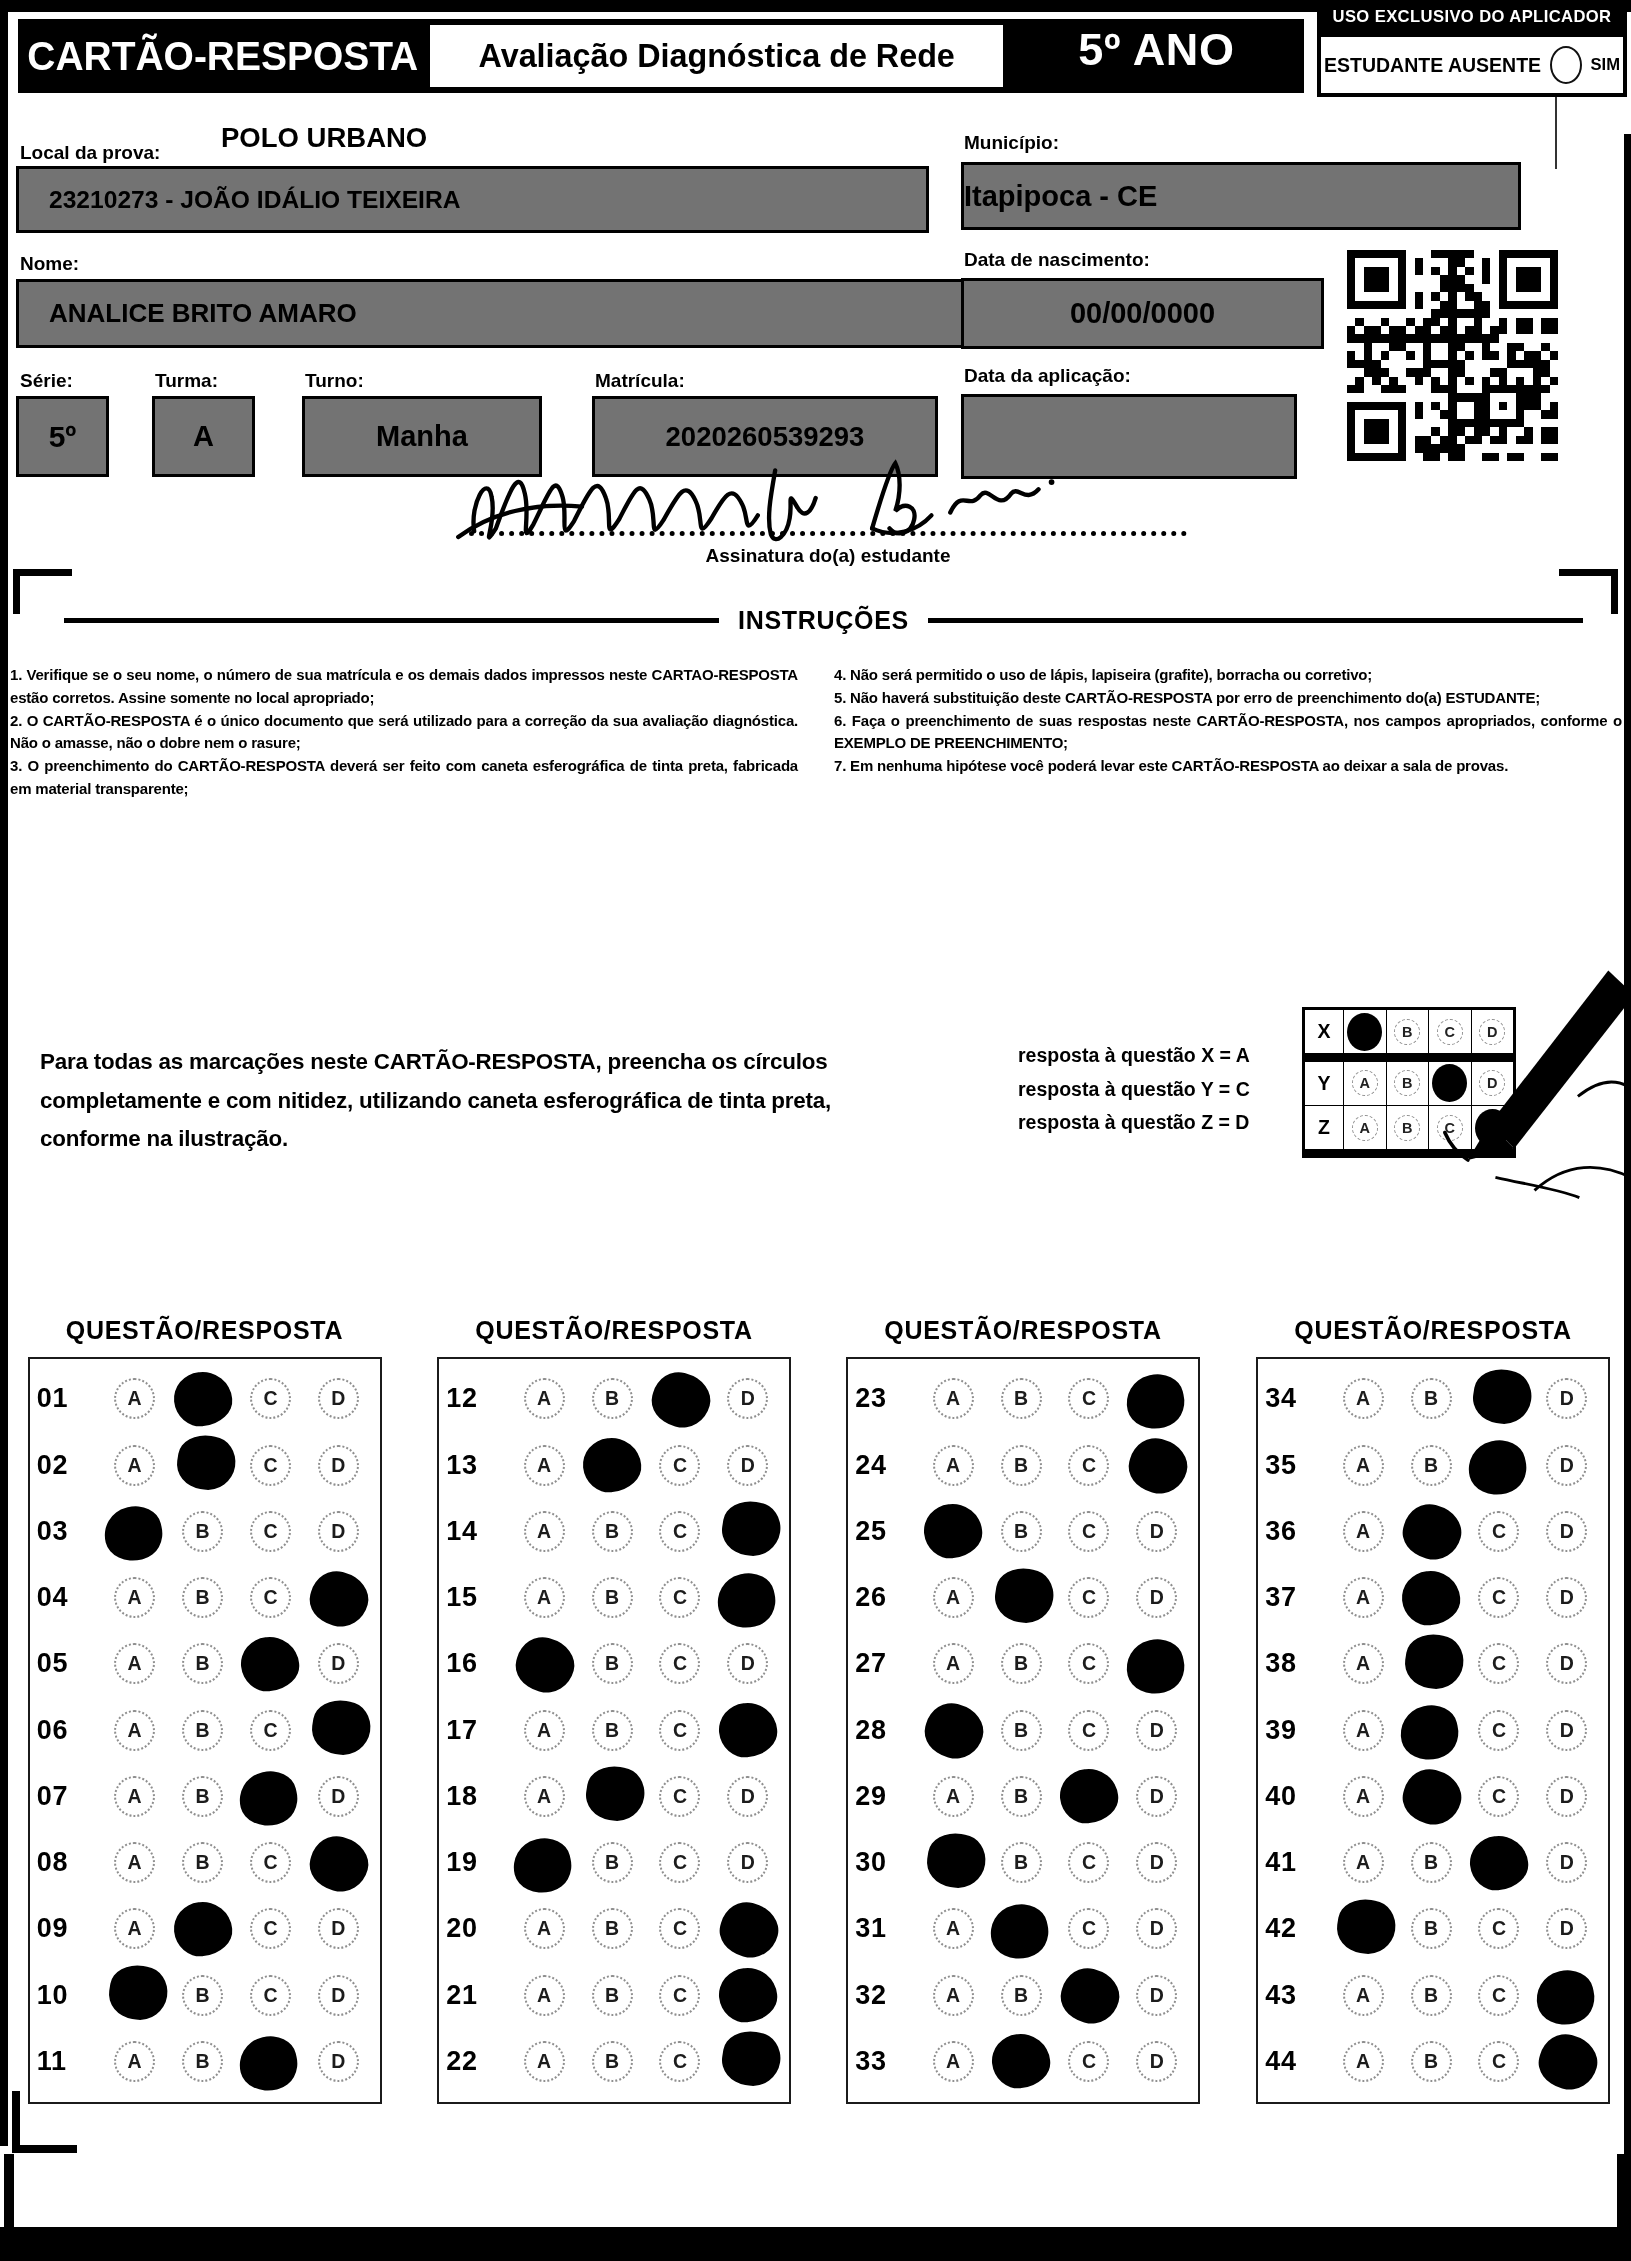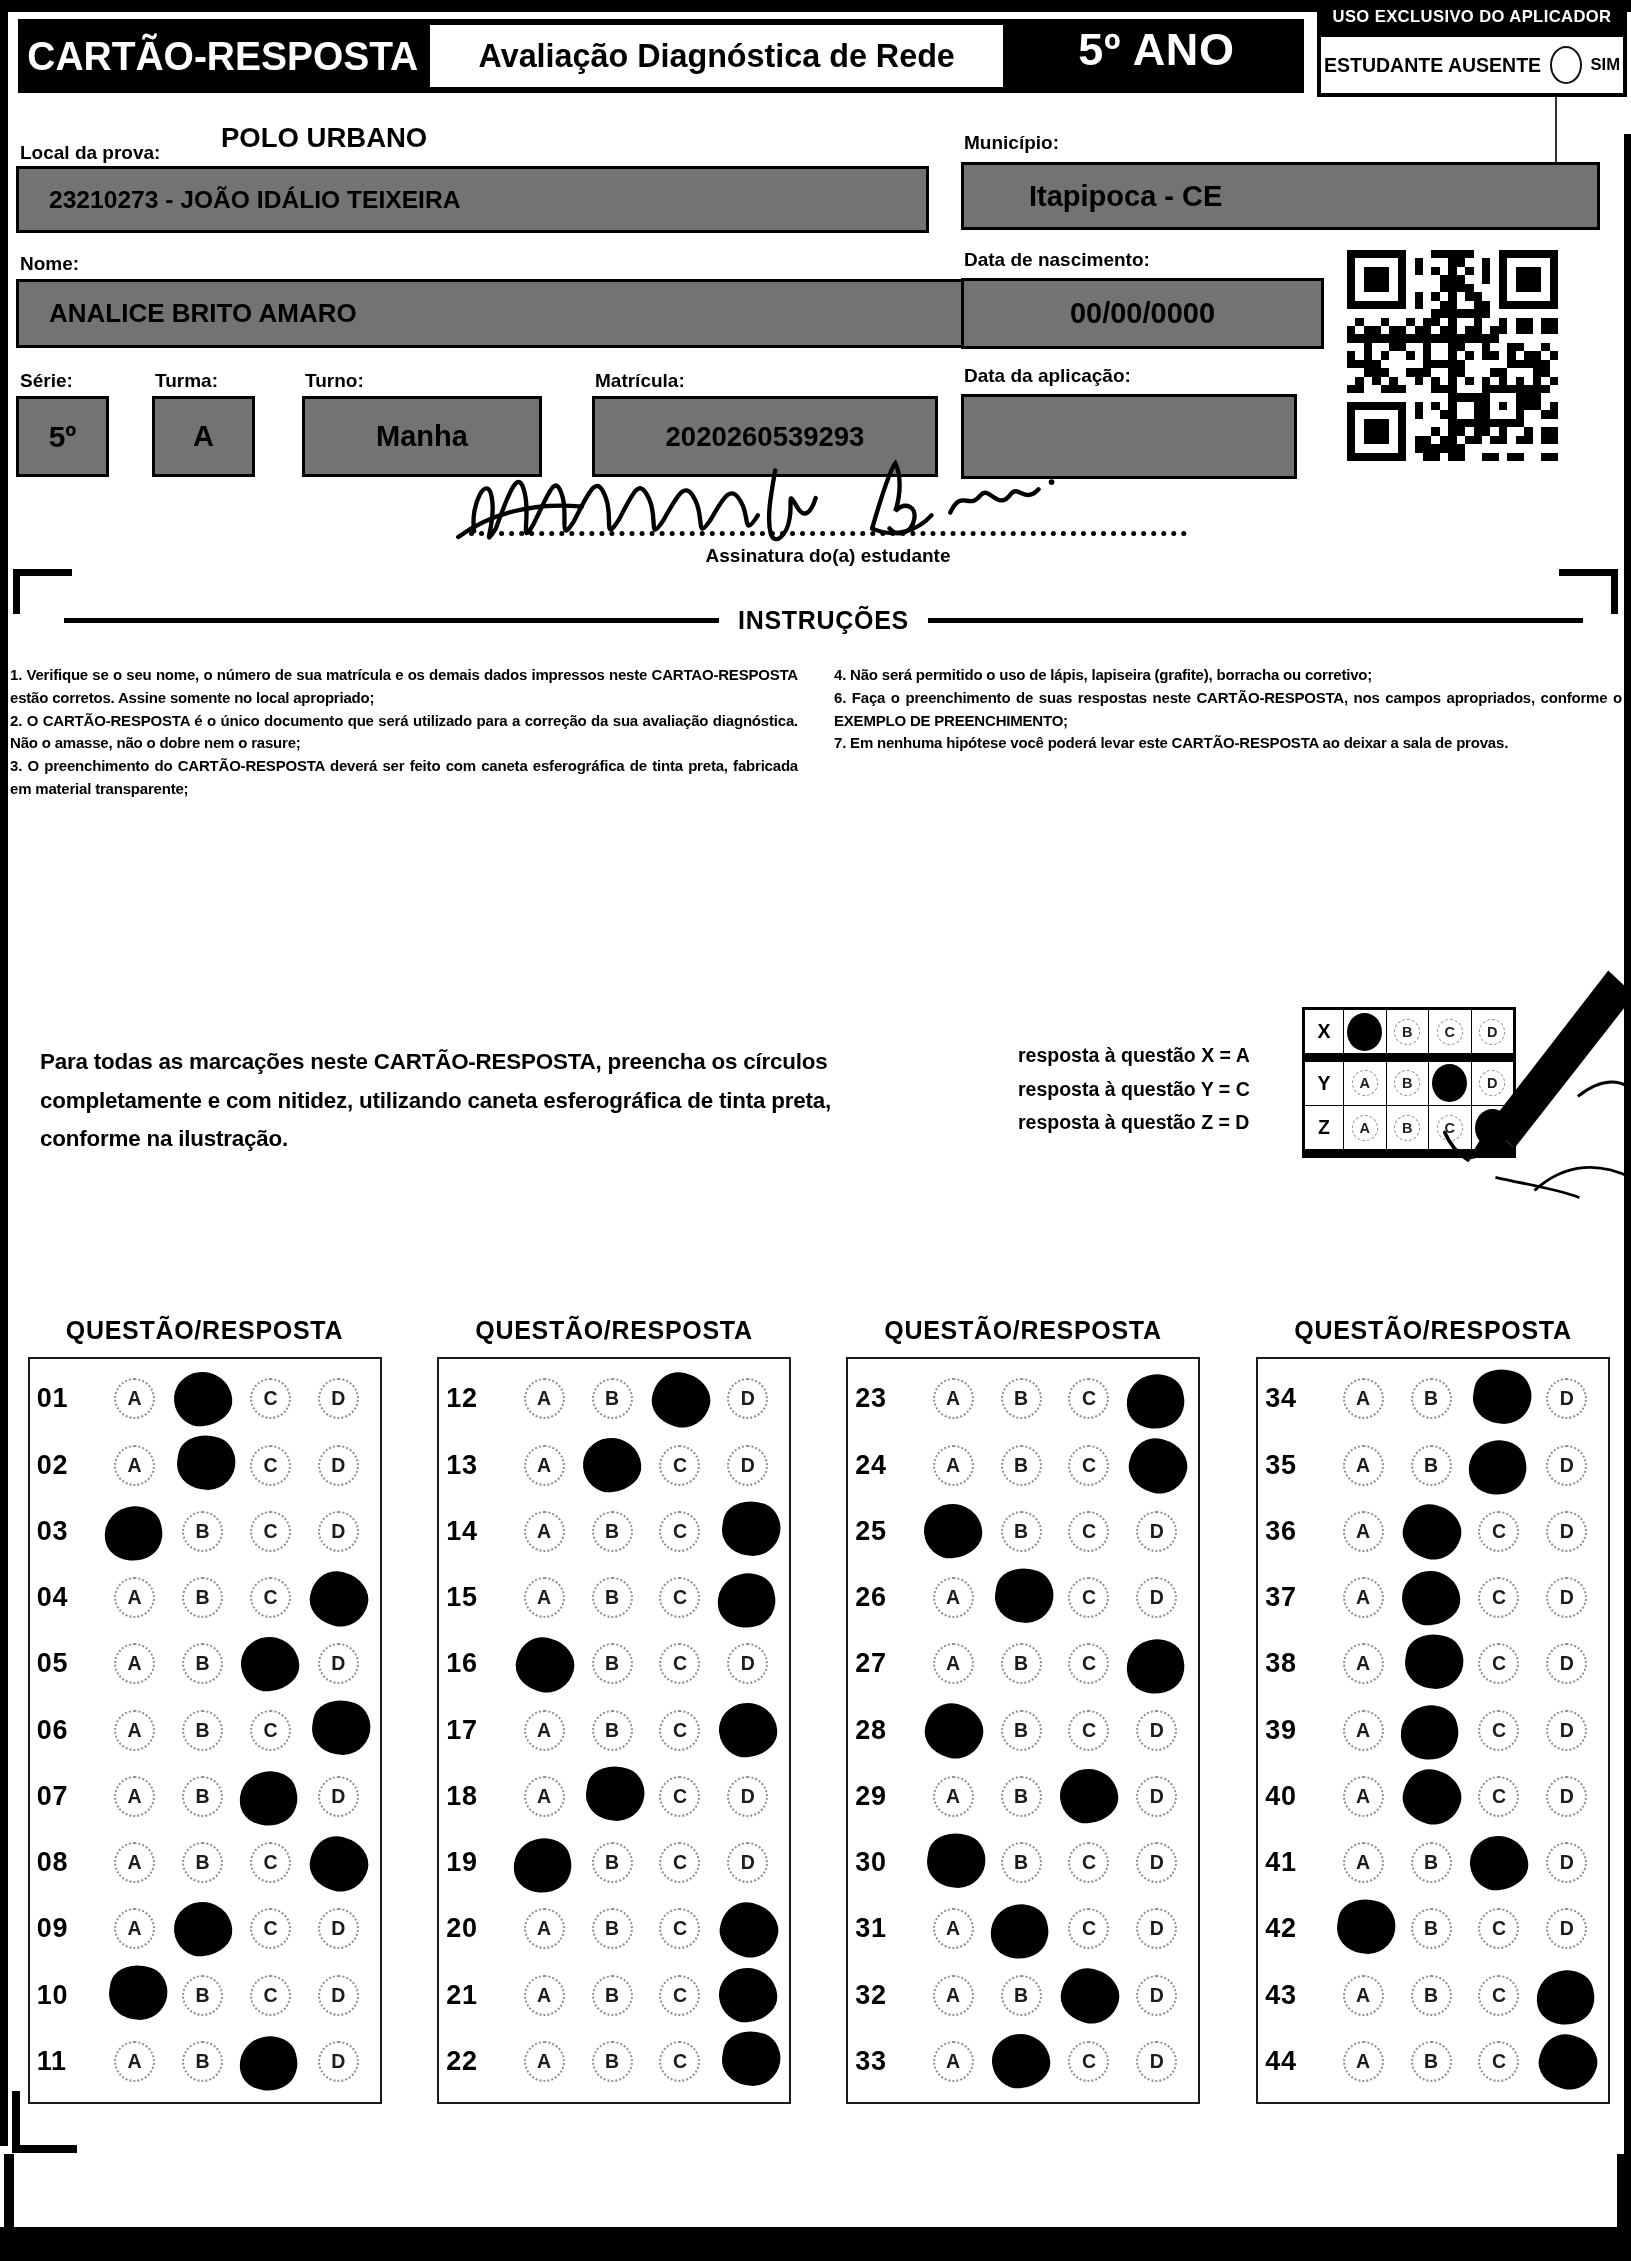--- a/index.html
+++ b/index.html
@@ -102,21 +102,21 @@
   </div>
   <div class="abs" style="left:1555px;top:97px;width:2.2px;height:72px;background:#333;"></div>
 
   <div class="abs lbl" style="left:20px;top:142px;">Local da prova:</div>
   <div class="abs fval" style="left:221px;top:122px;font-size:27.5px;">POLO URBANO</div>
   <div class="abs fbox" style="left:16px;top:166px;width:913px;height:67px;padding-left:30px;">
     <span class="fval" style="font-size:24.6px;">23210273 - JOÃO IDÁLIO TEIXEIRA</span>
   </div>
 
   <div class="abs lbl" style="left:964px;top:132px;">Município:</div>
-  <div class="abs fbox" style="left:961px;top:162px;width:639px;height:68px;padding-left:65px;">
+  <div class="abs fbox" style="left:961px;top:162px;width:560px;height:68px;">
     <span class="fval" style="font-size:29px;">Itapipoca - CE</span>
   </div>
 
   <div class="abs lbl" style="left:20px;top:253px;">Nome:</div>
   <div class="abs fbox" style="left:16px;top:279px;width:1047px;height:69px;padding-left:30px;">
     <span class="fval" style="font-size:26px;">ANALICE BRITO AMARO</span>
   </div>
 
   <div class="abs lbl" style="left:964px;top:249px;">Data de nascimento:</div>
   <div class="abs fbox flexc" style="left:961px;top:278px;width:363px;height:71px;justify-content:center;">
@@ -424,20 +424,21 @@
   </div>
 
   <div class="abs" style="left:10px;top:664px;width:1612px;display:flex;gap:36px;">
     <div class="instr-col">
         <p>1. Verifique se o seu nome, o número de sua matrícula e os demais dados impressos neste CARTAO-RESPOSTA estão corretos. Assine somente no local apropriado;</p>
         <p>2. O CARTÃO-RESPOSTA é o único documento que será utilizado para a correção da sua avaliação diagnóstica. Não o amasse, não o dobre nem o rasure;</p>
         <p>3. O preenchimento do CARTÃO-RESPOSTA deverá ser feito com caneta esferográfica de tinta preta, fabricada em material transparente;</p>
       </div>
     <div class="instr-col">
         <p>4. Não será permitido o uso de lápis, lapiseira (grafite), borracha ou corretivo;</p>
+        <p>5. Não haverá substituição deste CARTÃO-RESPOSTA por erro de preenchimento do(a) ESTUDANTE;</p>
         <p>6. Faça o preenchimento de suas respostas neste CARTÃO-RESPOSTA, nos campos apropriados, conforme o EXEMPLO DE PREENCHIMENTO;</p>
         <p>7. Em nenhuma hipótese você poderá levar este CARTÃO-RESPOSTA ao deixar a sala de provas.</p>
       </div>
   </div>
 
   <div class="abs ex-intro" style="left:40px;top:1043px;width:794px;">Para todas as marcações neste CARTÃO-RESPOSTA, preencha os círculos completamente e com nitidez, utilizando caneta esferográfica de tinta preta, conforme na ilustração.</div>
 
   <div class="abs" style="left:1018px;top:1039px;">
       <div class="legend-line">resposta à questão X = A</div>
       <div class="legend-line">resposta à questão Y = C</div>

